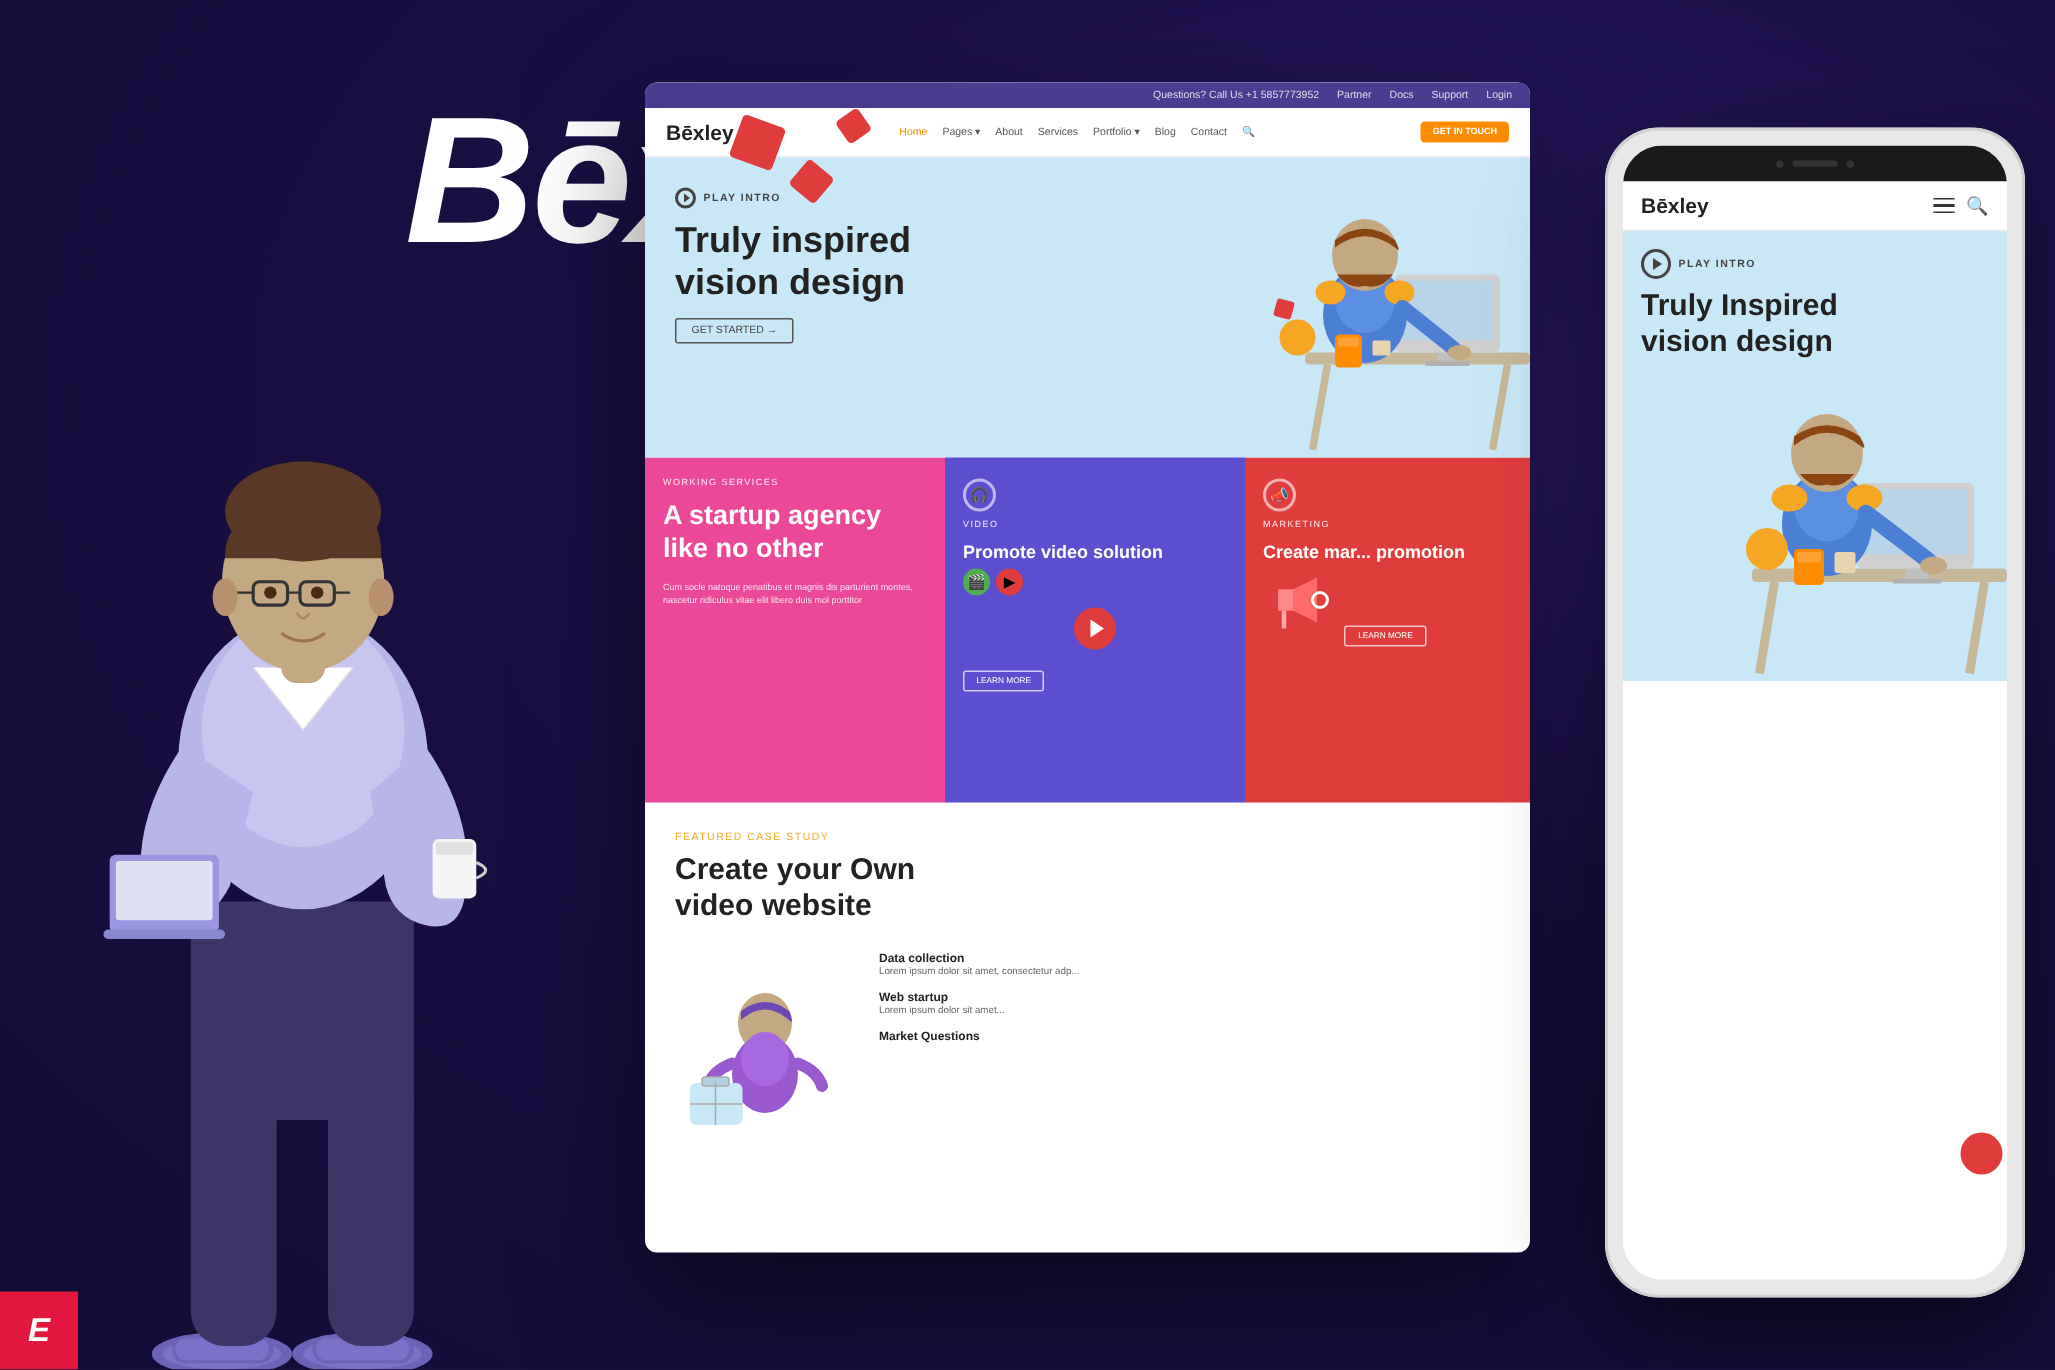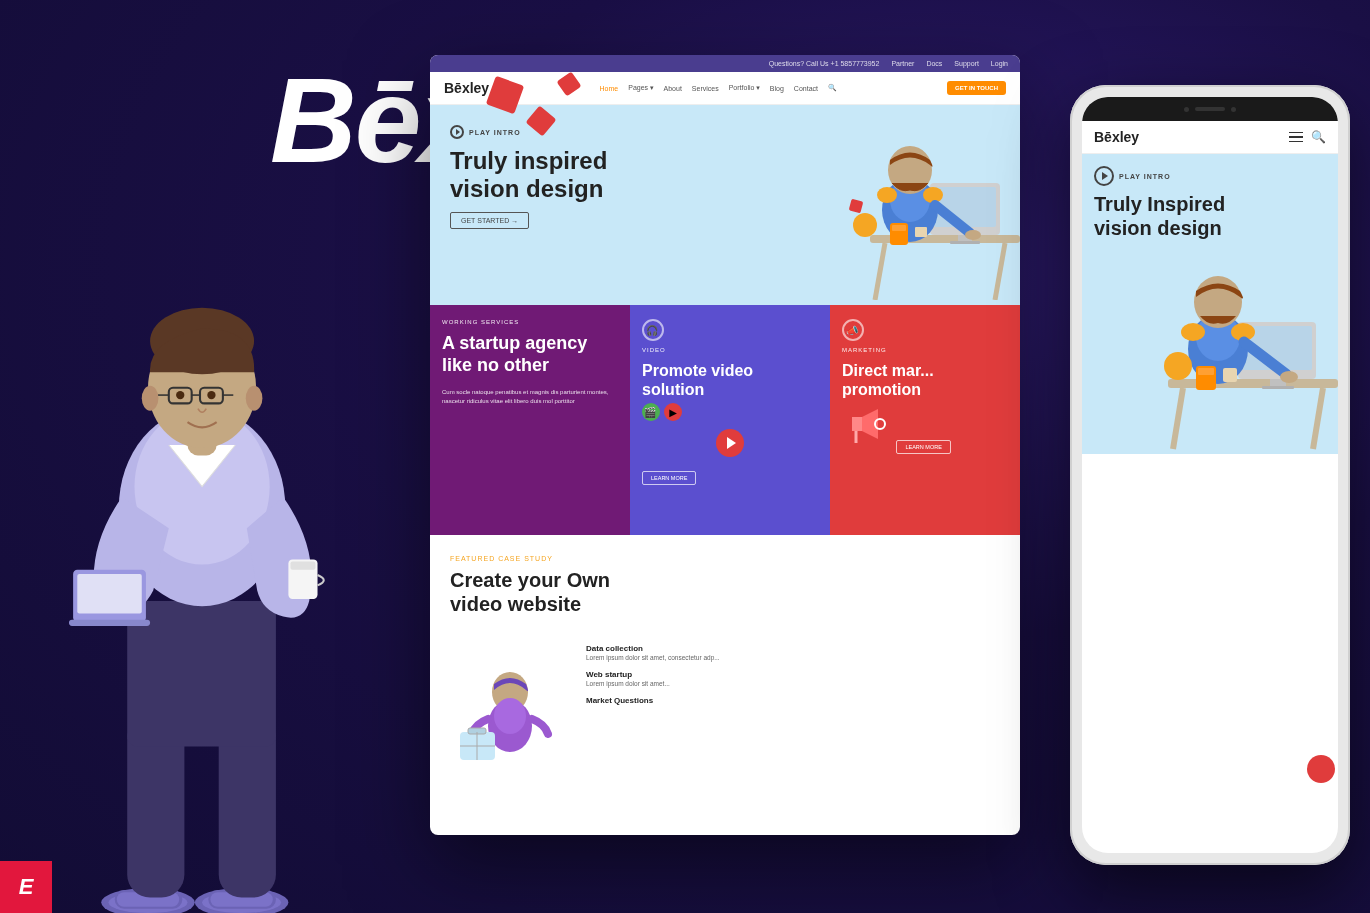--- a/index.html
+++ b/index.html
@@ -186,21 +186,21 @@
       width: 200px;
       height: 185px;
     }
 
     
     .mockup-services {
       display: flex;
       height: 230px;
     }
     .service-orange {
-      background: #701a75;
+      background: #ec4899;
       padding: 14px 12px;
       width: 200px;
       flex-shrink: 0;
     }
     .service-label {
       font-size: 6px;
       color: rgba(255,255,255,0.9);
       text-transform: uppercase;
       letter-spacing: 1px;
       margin-bottom: 8px;
@@ -223,21 +223,21 @@
       width: 200px;
       flex-shrink: 0;
       position: relative;
     }
     .service-red {
       background: #e03c3c;
       padding: 14px 12px;
       flex: 1;
     }
     .service-video-title {
-      font-size: 16px;
+      font-size: 12px;
       font-weight: 800;
       color: white;
       line-height: 1.2;
       margin-top: 6px;
     }
     .video-play-btn {
       width: 28px;
       height: 28px;
       background: #e03c3c;
       border-radius: 50%;
@@ -298,21 +298,21 @@
     }
     .case-title {
       font-size: 20px;
       font-weight: 900;
       color: #222;
       line-height: 1.2;
     }
     .case-content {
       display: flex;
       gap: 16px;
-      margin-top: 28px;
+      margin-top: 18px;
     }
     .case-figure {
       width: 120px;
       height: 120px;
       flex-shrink: 0;
     }
     .case-list-item { margin-bottom: 8px; }
     .case-item-title { font-size: 8px; font-weight: 700; color: #222; }
     .case-item-text { font-size: 6.5px; color: #666; line-height: 1.4; }
 
@@ -693,21 +693,21 @@
         <div class="cam-icon cam-green">🎬</div>
         <div class="cam-icon cam-red-sm">▶</div>
       </div>
       <div class="video-play-btn"></div>
       <div class="service-learn-btn">LEARN MORE</div>
     </div>
 
     <div class="service-red">
       <div class="service-icon service-icon-mkt"></div>
       <div class="service-label">MARKETING</div>
-      <div class="service-video-title">Direct mar... promotion</div>
+      <div class="service-video-title">Create mar... promotion</div>
       
       <svg width="50" height="50" viewBox="0 0 50 50">
         <polygon points="10,18 10,32 20,32 36,40 36,10 20,18" fill="#ff6b6b"></polygon>
         <rect x="10" y="18" width="10" height="14" fill="#ff8888"></rect>
         <line x1="14" y1="32" x2="14" y2="44" stroke="#ffaaaa" stroke-width="3"></line>
         <circle cx="38" cy="25" r="5" fill="none" stroke="white" stroke-width="2"></circle>
       </svg>
       <div class="service-learn-btn">LEARN MORE</div>
     </div>
   </div>

